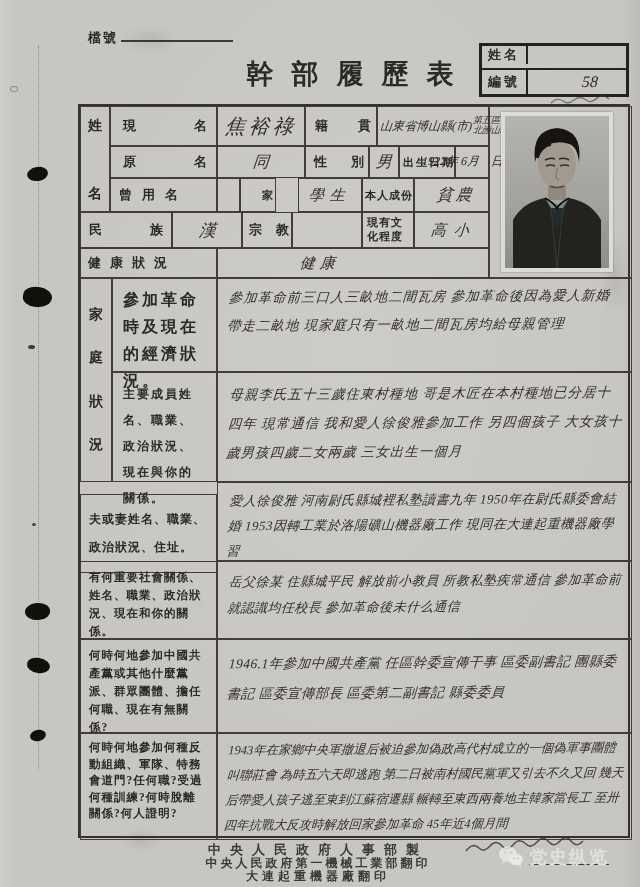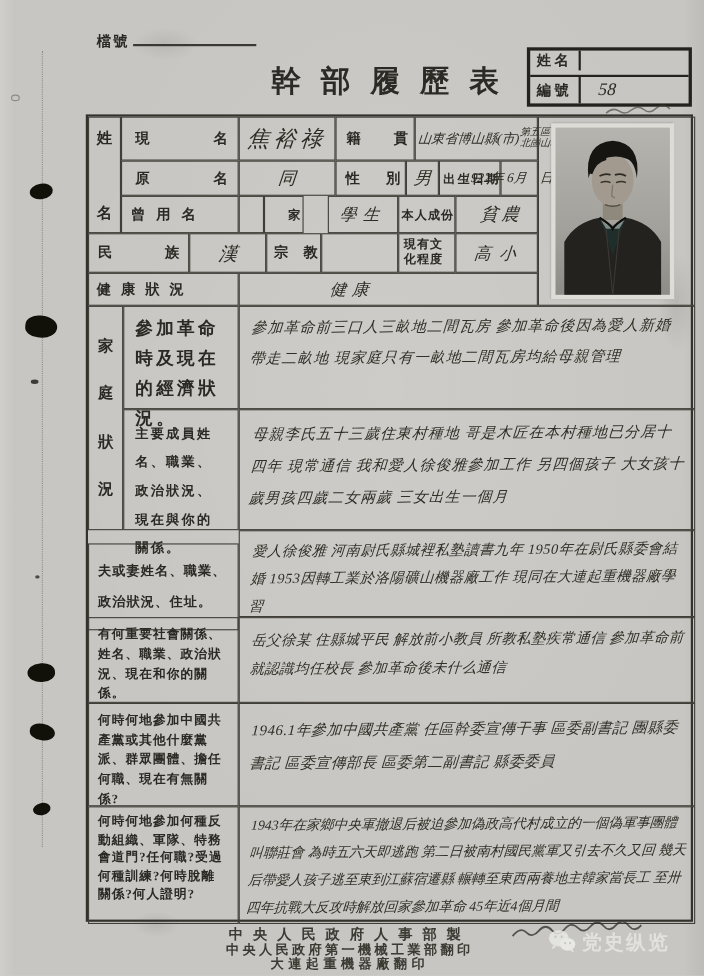--- a/index.html
+++ b/index.html
@@ -45,21 +45,21 @@
     <span>檔號</span><span style="display:inline-block;width:112px;border-bottom:2px solid #3a3933;height:11px;margin-left:3px;"></span>
   </div>
 
   <div class="abs lbl" style="left:80px;top:56px;width:540px;text-align:center;font-size:27px;font-weight:bold;letter-spacing:18px;padding-left:18px;color:#2b2a24;">幹部履歷表</div>
 
   <div class="abs" style="left:479px;top:43px;width:150px;height:54px;border:3px solid #23221d;">
     <div style="display:flex;height:50%;border-bottom:2px solid #23221d;box-sizing:border-box;flex-direction:column;">
       <div class="lbl flexc" style="width:44px;justify-content:center;border-right:2px solid #23221d;font-size:13px;letter-spacing:3px;">姓名</div>
       <div class="flexc hw" style="flex:1;padding-left:10px;font-size:14px;"></div>
     </div>
-    <div style="display:flex;height:50%;">
+    <div style="display:flex;height:50%;gap:38px;">
       <div class="lbl flexc" style="width:44px;justify-content:center;border-right:2px solid #23221d;font-size:13px;letter-spacing:3px;">編號</div>
       <div class="flexc hw" style="flex:1;padding-left:16px;font-size:16px;">58</div>
     </div>
   </div>
   <svg class="abs" style="left:548px;top:94px;" width="70" height="14" viewBox="0 0 70 14">
     <path d="M3,9 q6,-6 12,-2 q5,4 11,-1 q6,-5 12,0 q5,4 11,-2 q6,-5 12,1" fill="none" stroke="rgba(60,58,50,.6)" stroke-width="1.4"></path>
   </svg>
 
   <div class="abs" style="left:78px;top:104px;width:552px;height:734px;border:2px solid #33322c;">
 
@@ -190,21 +190,21 @@
     </div>
   </div>
 
   <div class="abs lbl" style="left:78px;top:841px;width:480px;text-align:center;font-size:13px;letter-spacing:9px;color:#3b3a33;">中央人民政府人事部製</div>
   <svg class="abs" style="left:462px;top:838px;" width="130" height="20" viewBox="0 0 130 20">
     <path d="M4,13 q7,-9 13,-3 q5,5 11,-2 q6,-7 12,0 q5,6 11,-1 q6,-8 13,-1 q5,5 11,-2 q6,-7 12,0 q5,6 11,-1 q6,-7 12,1 q5,6 11,-1" fill="none" stroke="rgba(45,43,36,.75)" stroke-width="1.6"></path>
   </svg>
   <div class="abs lbl" style="left:78px;top:855px;width:480px;text-align:center;font-size:12px;letter-spacing:3px;color:#3b3a33;">中央人民政府第一機械工業部翻印</div>
   <div class="abs lbl" style="left:78px;top:868px;width:480px;text-align:center;font-size:12px;letter-spacing:4px;color:#3b3a33;">大連起重機器廠翻印</div>
 
-  <div class="abs" style="left:498px;top:845px;display:flex;opacity:.85;">
+  <div class="abs" style="left:498px;top:845px;display:flex;align-items:center;opacity:.85;text-decoration:underline;">
     <svg width="26" height="22" viewBox="0 0 26 22" style="margin-right:5px;">
       <ellipse cx="10" cy="8" rx="9" ry="7.4" fill="#e9e9e5"></ellipse>
       <path d="M5,14 l-1.5,4 l4,-2.2 Z" fill="#e9e9e5"></path>
       <circle cx="7" cy="6.6" r="1.1" fill="#c7c6c2"></circle>
       <circle cx="12.6" cy="6.6" r="1.1" fill="#c7c6c2"></circle>
       <ellipse cx="18" cy="13.5" rx="7" ry="5.8" fill="#eeeeea"></ellipse>
       <path d="M22.5,18 l1.4,3 l-3.6,-1.8 Z" fill="#eeeeea"></path>
       <circle cx="15.8" cy="12.4" r="0.95" fill="#c7c6c2"></circle>
       <circle cx="20.2" cy="12.4" r="0.95" fill="#c7c6c2"></circle>
     </svg>

